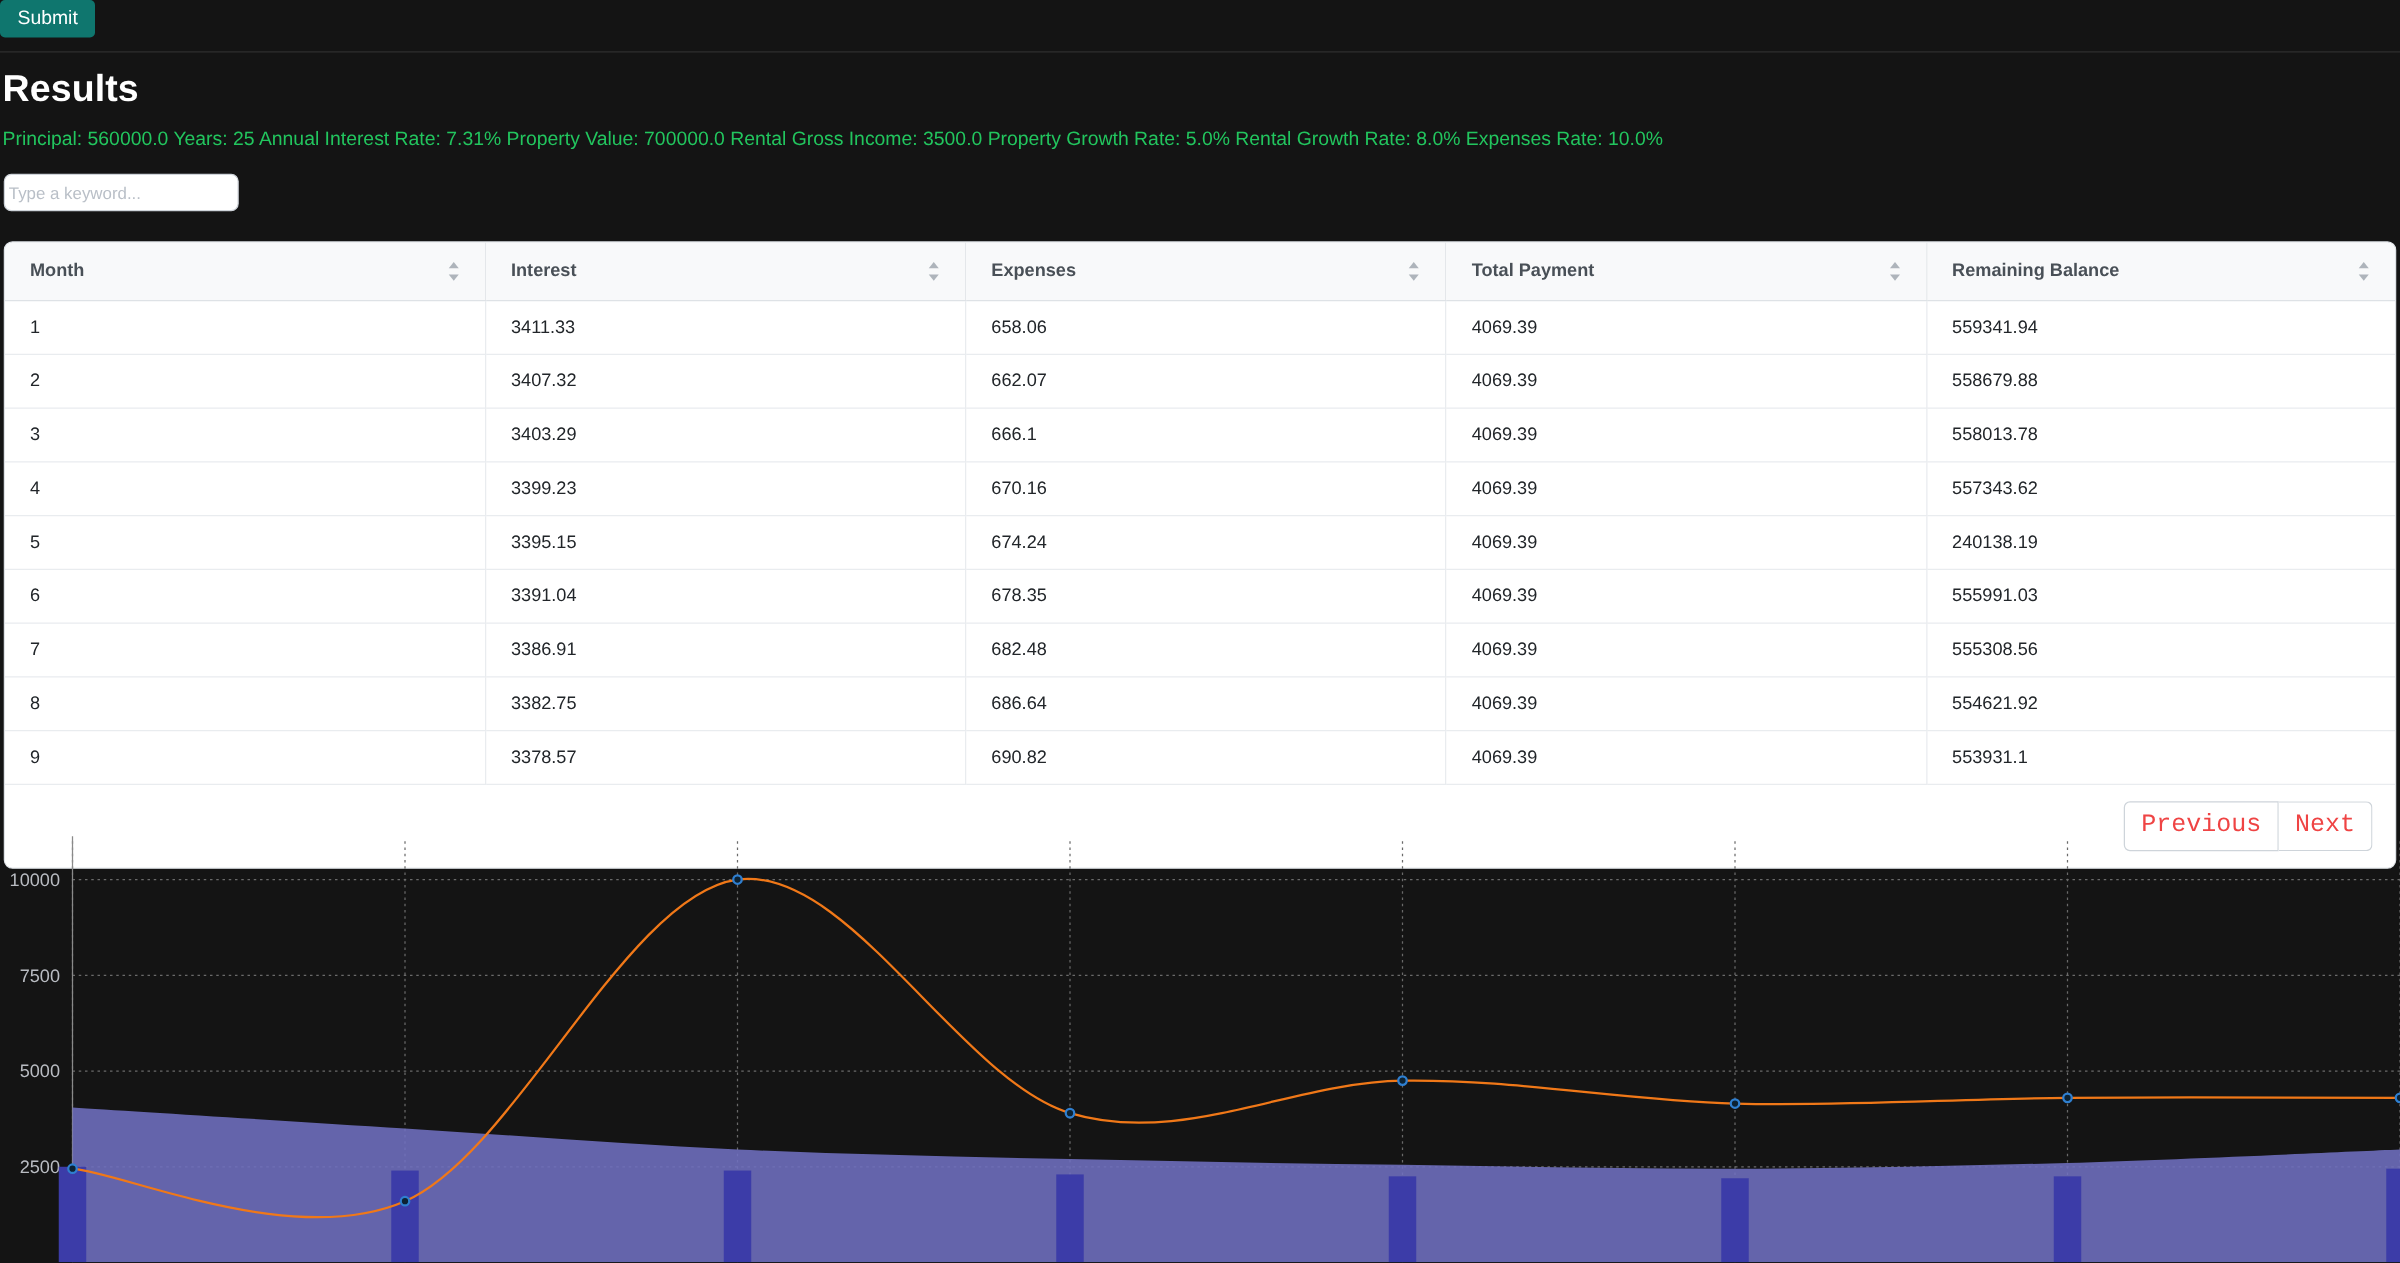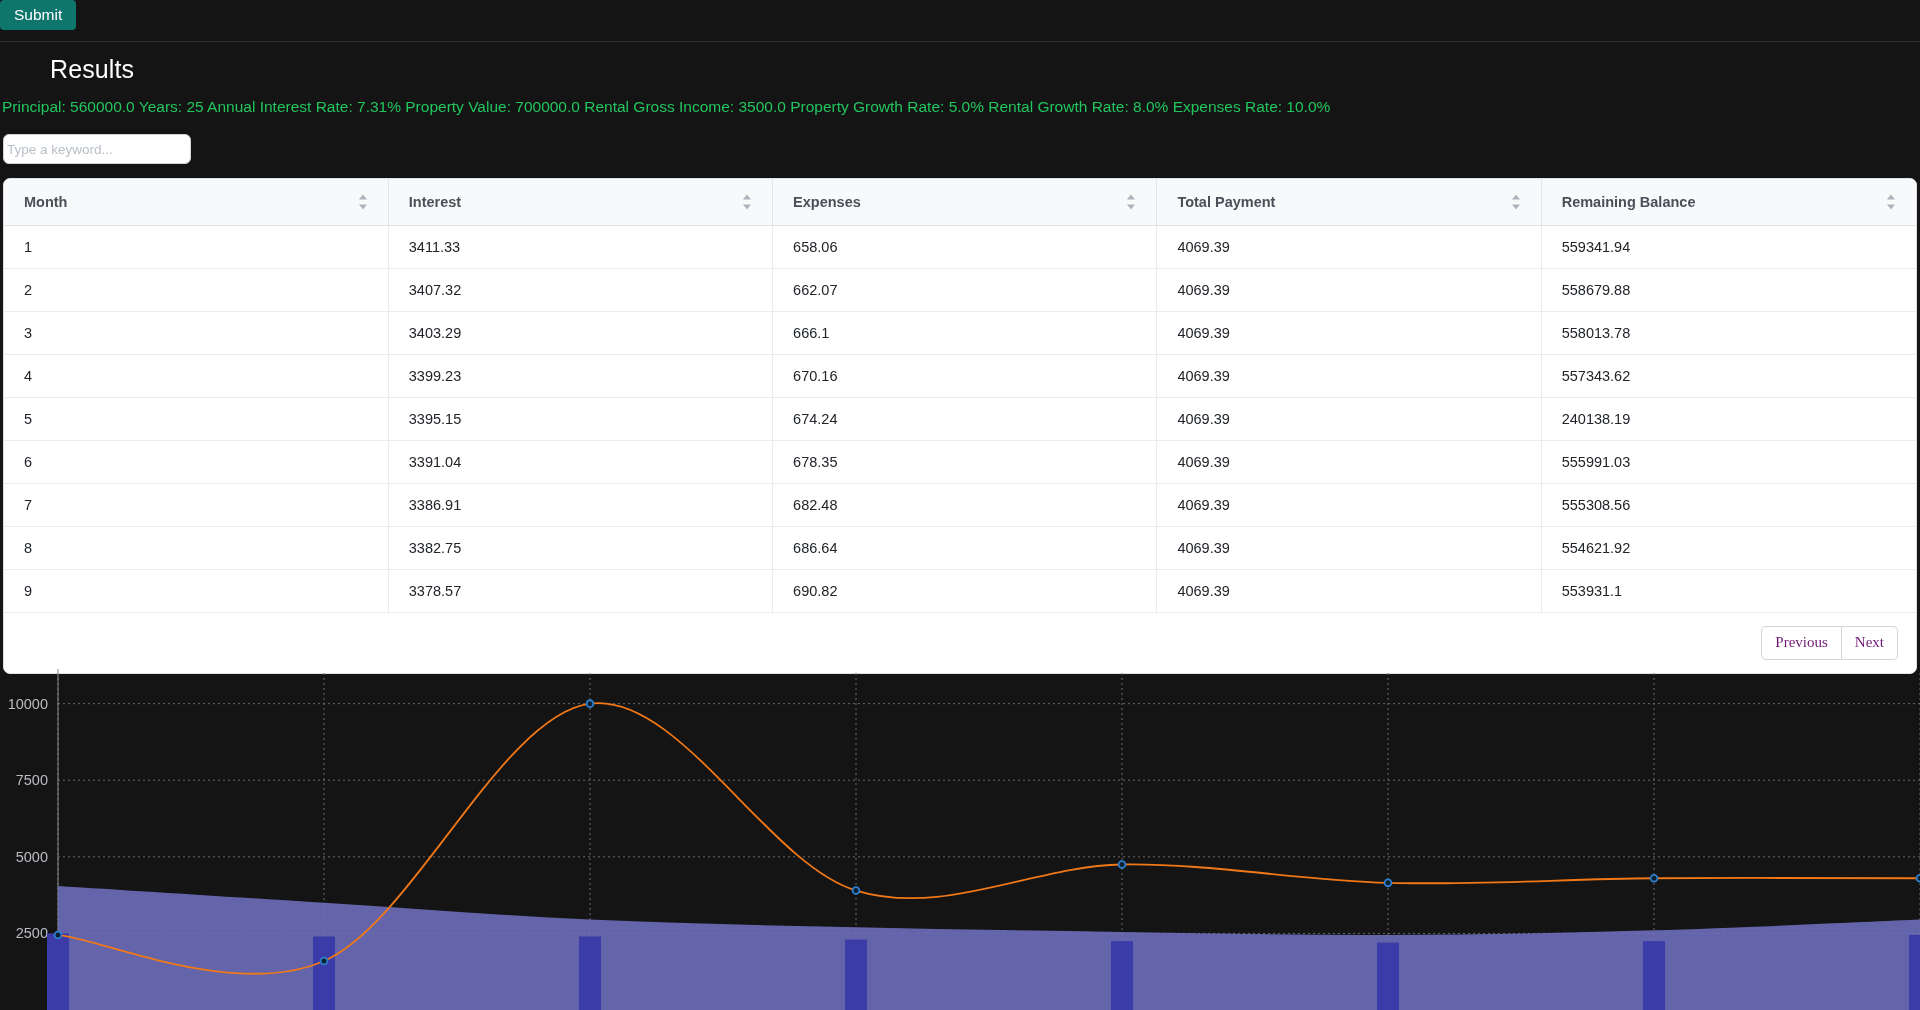--- a/index.html
+++ b/index.html
@@ -28,25 +28,24 @@
   }
 
   .hr-top {
     border-top: 1px solid #2e2e2e;
     margin-top: 11px;
   }
 
   
   .results-title {
     color: #ffffff;
-    font-size: 25px;
-    font-weight: normal;
+    font-size: 30px;
+    font-weight: bold;
     padding: 13px 0 0 2px;
     letter-spacing: .1px;
-    margin-left: 48px;
   }
   .params-line {
     color: #22c55e;
     font-size: 15.5px;
     padding: 14px 0 0 2px;
     white-space: nowrap;
   }
 
   
   .search-wrap { padding: 18px 0 0 3px; }
@@ -59,21 +58,21 @@
     font-size: 13.5px;
     font-family: "Liberation Sans", sans-serif;
     color: #333;
     padding: 0 3px;
     outline: none;
   }
   .search-input::placeholder { color: #b9bfc7; }
 
   
   .table-card {
-    margin: 14px 3px 0 3px;
+    margin: 24px 3px 0 3px;
     background: #ffffff;
     border: 1px solid #dee2e6;
     border-radius: 7px;
     overflow: hidden;
   }
   table { width: 100%; border-collapse: collapse; table-layout: fixed; }
   thead th {
     background: #f8f9fa;
     color: #495057;
     font-size: 14.5px;
@@ -127,23 +126,23 @@
     background: #ffffff;
     padding: 13px 18px;
     display: flex;
     justify-content: flex-end;
     align-items: center;
   }
   .pager { display: flex; }
   .pg-btn {
     background: #ffffff;
     border: 1px solid #ced4da;
-    color: #701a75;
-    font-size: 15px;
-    font-family: Liberation Serif, serif;
+    color: #ef4444;
+    font-size: 20px;
+    font-family: Liberation Mono, monospace;
     padding: 7px 13px 8px 13px;
     cursor: pointer;
   }
   .pg-btn.first { border-radius: 5px 0 0 5px; }
   .pg-btn.last { border-radius: 0 5px 5px 0; border-left: none; }
 
   
   .chart-wrap {
     position: absolute;
     left: 0; right: 0;

